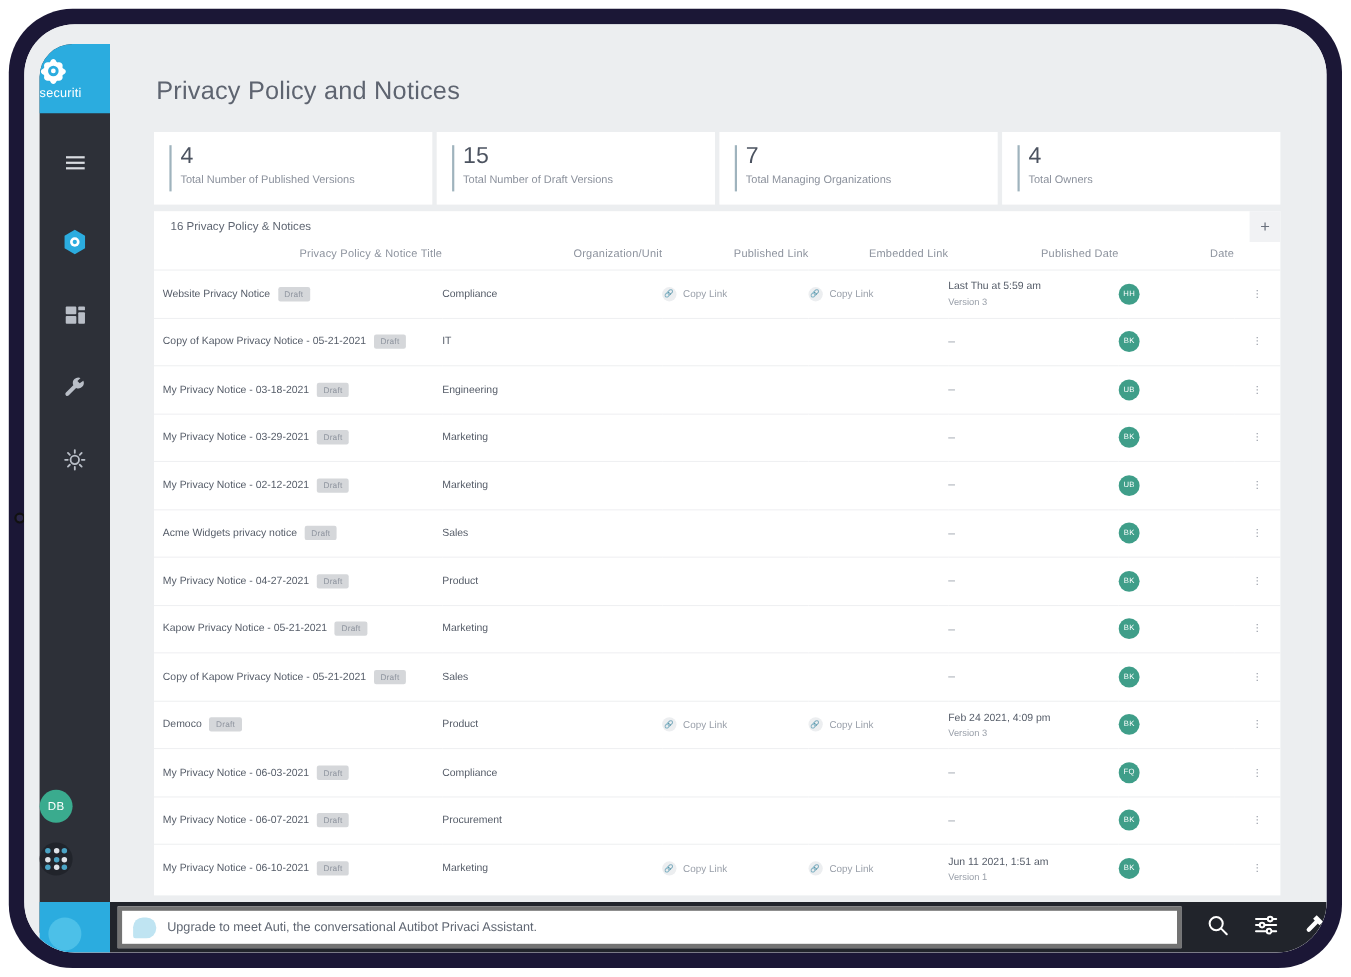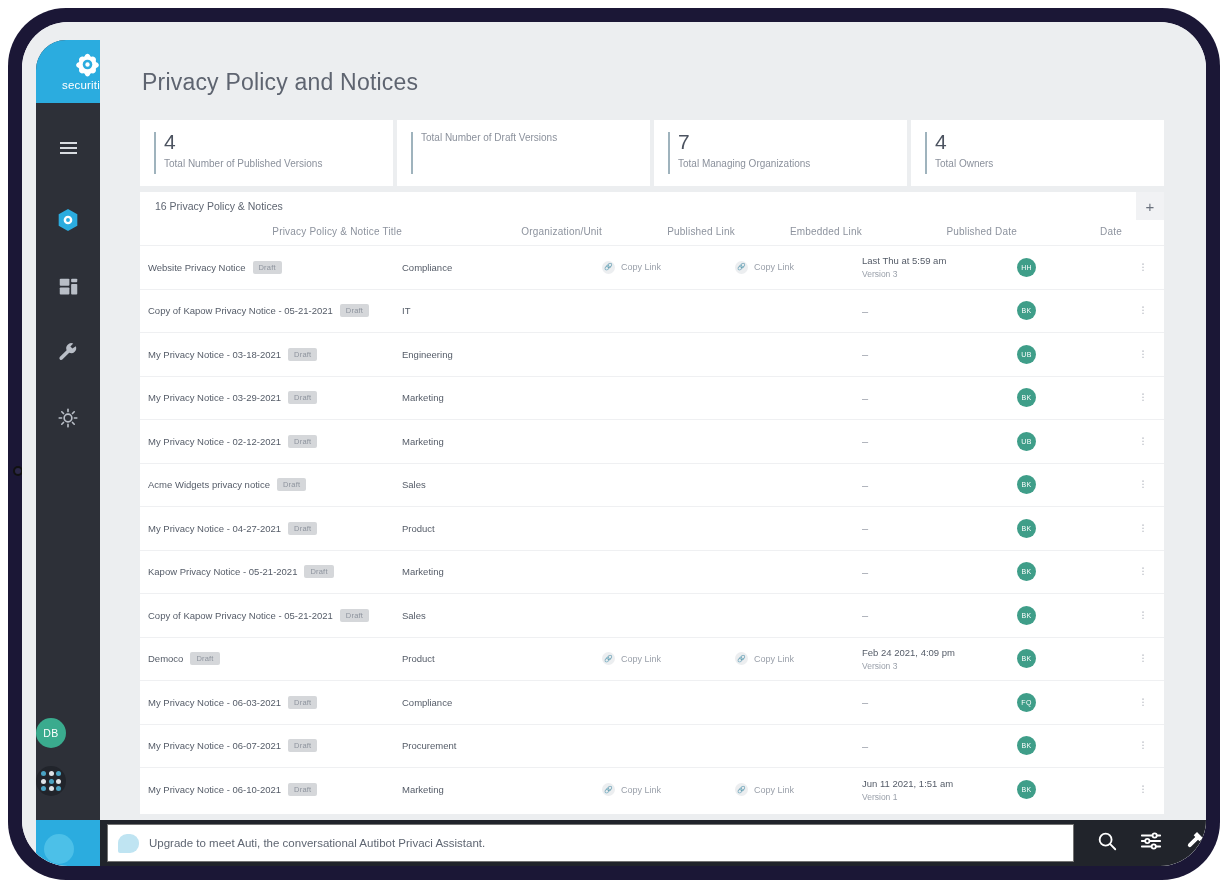--- a/index.html
+++ b/index.html
@@ -59,21 +59,21 @@
     background: #2d3038;
     border-top-left-radius: 30px;
   }
   .logo {
     position: absolute;
     left: 0; top: 0;
     width: 64px; height: 63px;
     background: #2bacdf;
     border-top-left-radius: 30px;
     display: flex; flex-direction: column;
-    align-items: flex-end; justify-content: center;
+    align-items: flex-start; justify-content: center;
     gap: 2px;
   }
   .logo-mark { width: 25px; height: 25px; }
   .logo-text {
     color: #ffffff;
     font-size: 11.5px;
     letter-spacing: .2px;
   }
   .hamburger {
     position: absolute;
@@ -288,21 +288,21 @@
     position: absolute;
     left: 78px; bottom: 0;
     width: 1106px; height: 46px;
     background: #21242b;
     display: flex; align-items: center;
   }
   .assist-input {
     margin-left: 7px;
     width: 984px; height: 38px;
     background: #ffffff;
-    border: 1px solid #737373;
+    border: 4px solid #737373;
     display: flex; align-items: center;
     gap: 10px;
     padding-left: 10px;
   }
   .assist-bubble {
     width: 21px; height: 19px;
     border-radius: 9px 9px 9px 2px;
     background: #bfe4f2;
     flex: none;
   }
@@ -402,20 +402,21 @@
         <div class="page-title">Privacy Policy and Notices</div>
 
         <div class="stats">
           <div class="stat-card">
             <div class="stat-bar"></div>
             <div class="stat-num">4</div>
             <div class="stat-label">Total Number of Published Versions</div>
           </div>
           <div class="stat-card">
             <div class="stat-bar"></div>
+            <div class="stat-num">15</div>
             <div class="stat-label">Total Number of Draft Versions</div>
           </div>
           <div class="stat-card">
             <div class="stat-bar"></div>
             <div class="stat-num">7</div>
             <div class="stat-label">Total Managing Organizations</div>
           </div>
           <div class="stat-card">
             <div class="stat-bar"></div>
             <div class="stat-num">4</div>

